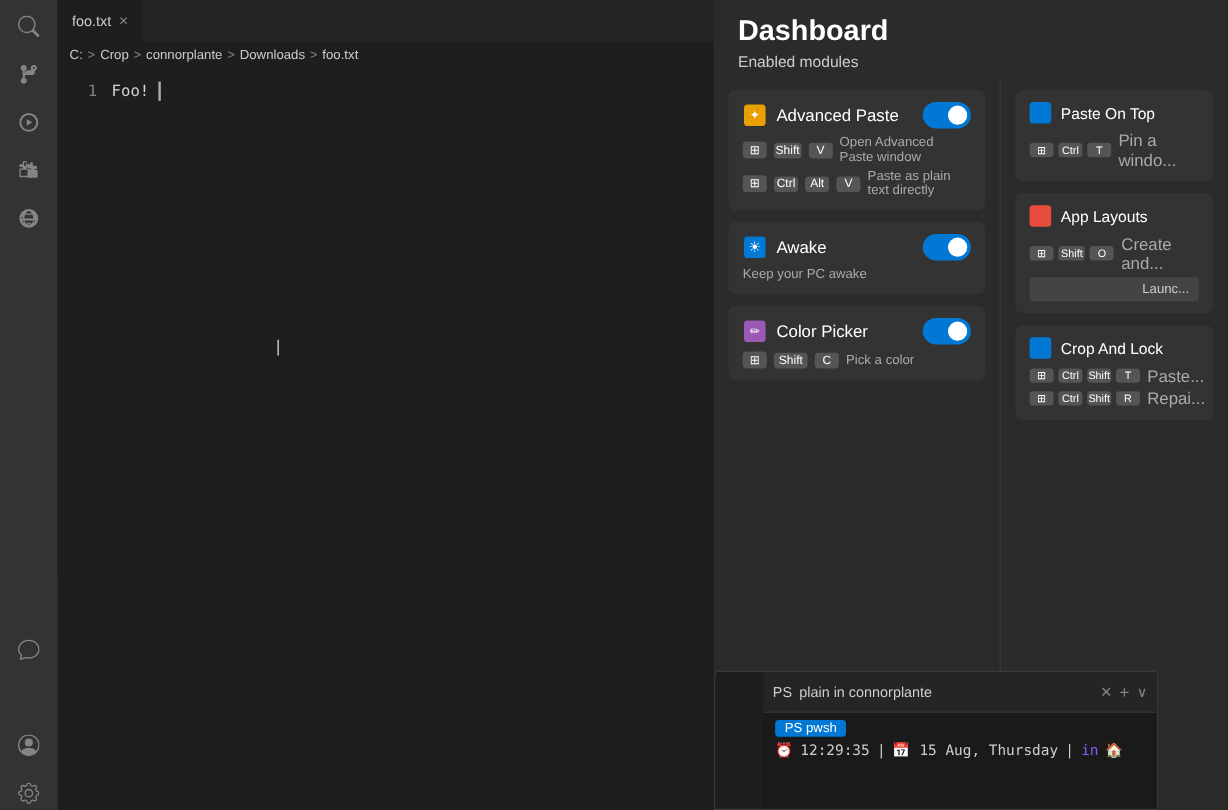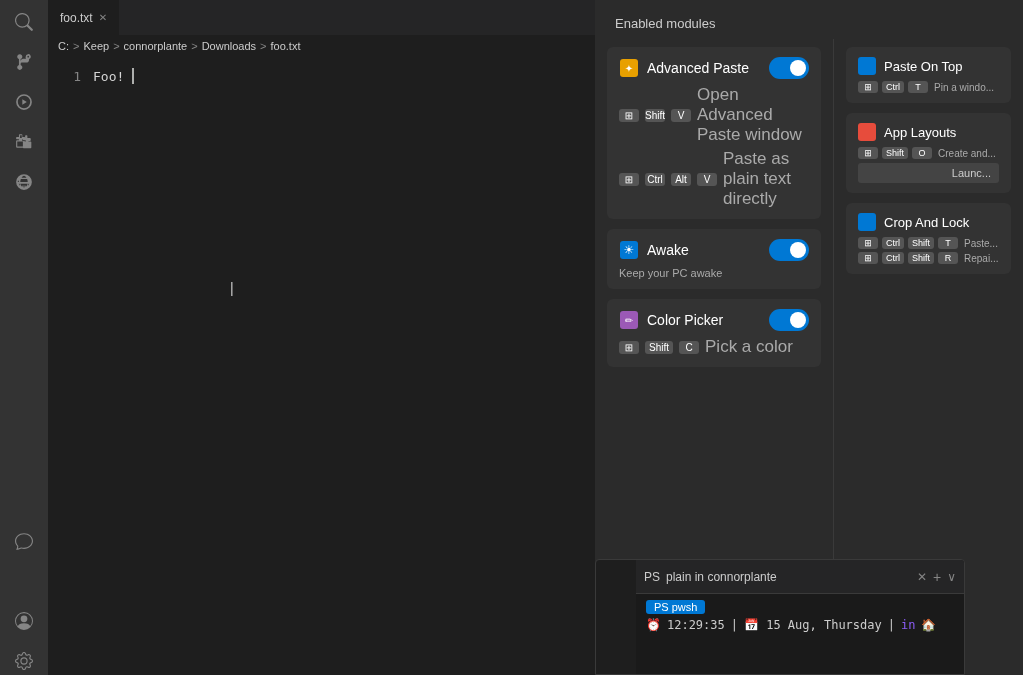--- a/index.html
+++ b/index.html
@@ -236,21 +236,21 @@
       justify-content: center;
       background: #555;
       border-radius: 3px;
       padding: 1px 4px;
       font-size: 10px;
       color: #ffffff;
       min-width: 20px;
     }
     .shortcut-desc {
       color: #aaaaaa;
-      font-size: 17px;
+      font-size: 11px;
     }
 
     .module-desc {
       font-size: 11px;
       color: #aaaaaa;
       margin-top: 4px;
     }
 
     
     .right-module-card {
@@ -273,21 +273,21 @@
     .right-shortcut-row {
       display: flex;
       align-items: center;
       gap: 4px;
       margin-top: 3px;
       font-size: 10px;
       color: #cccccc;
     }
     .right-shortcut-desc {
       color: #aaaaaa;
-      font-size: 10px;
+      font-size: 14px;
       margin-left: 2px;
     }
     .launch-btn {
       width: 100%;
       background: #444;
       border: none;
       color: #cccccc;
       padding: 4px 8px;
       border-radius: 3px;
       font-size: 11px;
@@ -467,21 +467,21 @@
 <div class="vscode-main">
   <div class="vscode-tab-bar">
     <div class="vscode-tab">
       <span>foo.txt</span>
       <span class="close-tab">✕</span>
     </div>
   </div>
   <div class="vscode-breadcrumb">
     <span>C:</span>
     <span class="breadcrumb-sep">&gt;</span>
-    <span>Keep</span>
+    <span>Crop</span>
     <span class="breadcrumb-sep">&gt;</span>
     <span>connorplante</span>
     <span class="breadcrumb-sep">&gt;</span>
     <span>Downloads</span>
     <span class="breadcrumb-sep">&gt;</span>
     <span>foo.txt</span>
   </div>
   <div class="vscode-editor">
     <div class="line-numbers">
       <div>1</div>
@@ -490,20 +490,21 @@
       <span>Foo!</span>
       <span class="cursor"></span>
     </div>
   </div>
 
   <div style="position: absolute; top: 280px; left: 230px; color: #cccccc; font-size: 14px; pointer-events: none;">|</div>
 </div>
 
 <div class="powertoys-panel">
   <div class="dashboard-header">
+    <div class="dashboard-title">Dashboard</div>
     <div class="dashboard-subtitle">Enabled modules</div>
   </div>
 
   <div class="dashboard-content">
 
     <div class="dashboard-left">
 
       <div class="module-card">
         <div class="module-header">
           <div class="module-title-row">

